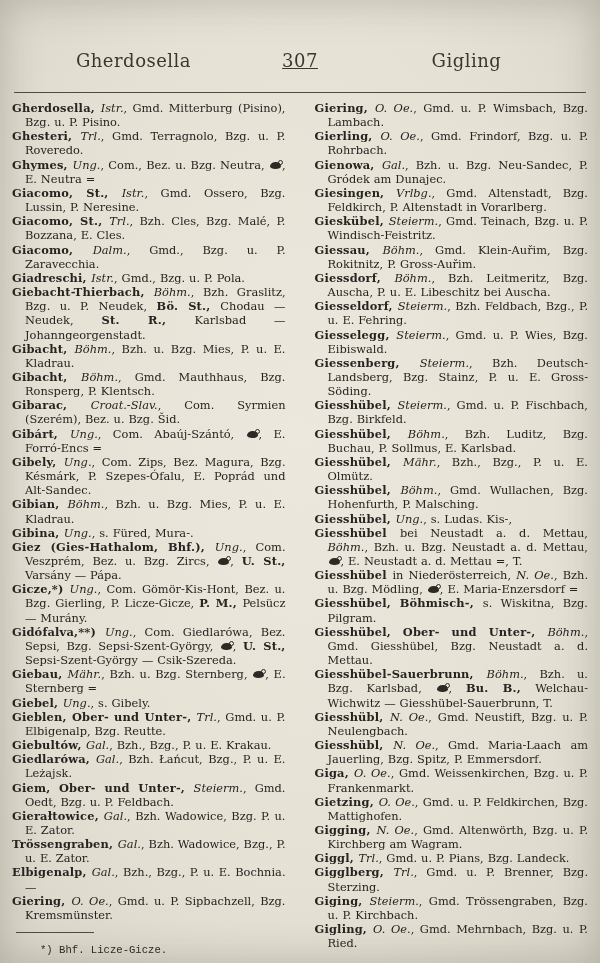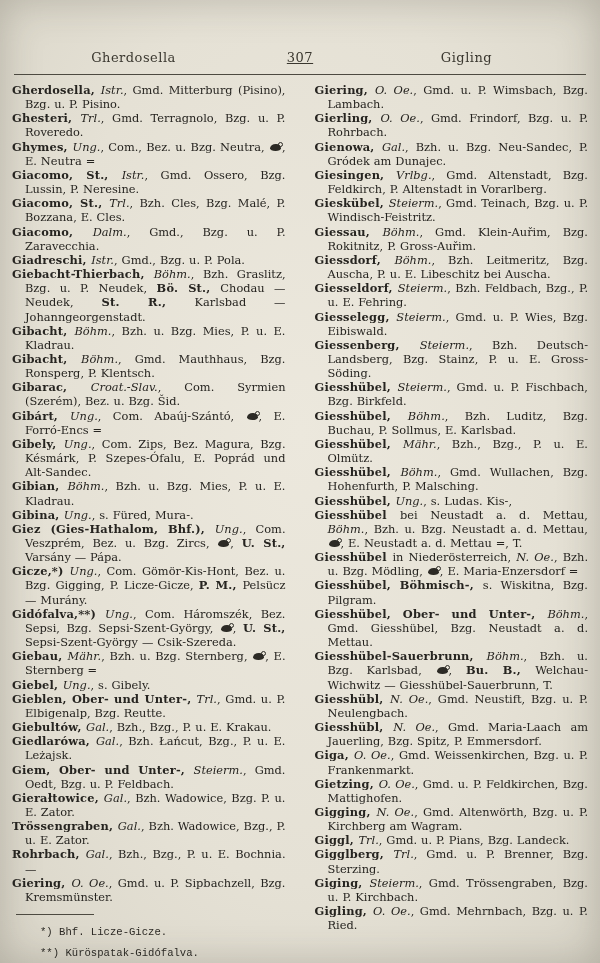--- a/index.html
+++ b/index.html
@@ -11,22 +11,22 @@
     background-image:radial-gradient(ellipse at 50% 45%, #ece8dd 0%, #e5e1d5 60%, #d9d5c8 100%);
     box-shadow:inset 0 0 40px rgba(60,55,45,.25);
     color:#262420;
     font-family:"DejaVu Serif","Liberation Serif",serif;
     overflow:hidden;
     box-sizing:border-box;
     padding:50px 12px 0 12px;
   }
   .running-head{
     display:flex;align-items:center;
-    font-size:13px;letter-spacing:.5px;color:#3a372f;
-    margin-bottom:9px;
+    font-size:18px;letter-spacing:.5px;color:#3a372f;
+    margin-bottom:21px;
   }
   .running-head .side{flex:1;text-align:center;}
   .running-head .folio{width:90px;text-align:center;text-decoration:underline;}
   .head-rule{border:none;border-top:1.3px solid #4d4a41;margin:0 2px 8px 2px;}
   .columns{display:flex;gap:29px;}
   .col{flex:1;min-width:0;}
   .entry{
     font-size:11.4px;
     line-height:14.15px;
     text-align:justify;
@@ -78,31 +78,31 @@
         <div class="entry"><span class="b">Giadreschi, </span><span class="i">Istr.</span><span>, Gmd., Bzg. u. P. Pola.</span></div>
         <div class="entry"><span class="b">Giebacht-Thierbach, </span><span class="i">Böhm.</span><span>, Bzh. Graslitz, Bzg. u. P. Neudek, </span><span class="b">Bö. St., </span><span>Chodau — Neudek, </span><span class="b">St. R., </span><span>Karlsbad — Johanngeorgenstadt.</span></div>
         <div class="entry"><span class="b">Gibacht, </span><span class="i">Böhm.</span><span>, Bzh. u. Bzg. Mies, P. u. E. Kladrau.</span></div>
         <div class="entry"><span class="b">Gibacht, </span><span class="i">Böhm.</span><span>, Gmd. Mauthhaus, Bzg. Ronsperg, P. Klentsch.</span></div>
         <div class="entry"><span class="b">Gibarac, </span><span class="i">Croat.-Slav.</span><span>, Com. Syrmien (Szerém), Bez. u. Bzg. Šid.</span></div>
         <div class="entry"><span class="b">Gibárt, </span><span class="i">Ung.</span><span>, Com. Abaúj-Szántó, </span><span class="posthorn" title="telegraph-posthorn-symbol"></span><span>, E. Forró-Encs =</span></div>
         <div class="entry"><span class="b">Gibely, </span><span class="i">Ung.</span><span>, Com. Zips, Bez. Magura, Bzg. Késmárk, P. Szepes-Ófalu, E. Poprád und Alt-Sandec.</span></div>
         <div class="entry"><span class="b">Gibian, </span><span class="i">Böhm.</span><span>, Bzh. u. Bzg. Mies, P. u. E. Kladrau.</span></div>
         <div class="entry"><span class="b">Gibina, </span><span class="i">Ung.</span><span>, s. Füred, Mura-.</span></div>
         <div class="entry"><span class="b">Giez (Gies-Hathalom, Bhf.), </span><span class="i">Ung.</span><span>, Com. Veszprém, Bez. u. Bzg. Zircs, </span><span class="posthorn" title="telegraph-posthorn-symbol"></span><span>, </span><span class="b">U. St., </span><span>Varsány — Pápa.</span></div>
-        <div class="entry"><span class="b">Gicze,*) </span><span class="i">Ung.</span><span>, Com. Gömör-Kis-Hont, Bez. u. Bzg. Gigging, P. Licze-Gicze, </span><span class="b">P. M., </span><span>Pelsücz — Murány.</span></div>
-        <div class="entry"><span class="b">Gidófalva,**) </span><span class="i">Ung.</span><span>, Com. Háromszék, Bez. Sepsi, Bzg. Sepsi-Szent-György, </span><span class="posthorn" title="telegraph-posthorn-symbol"></span><span>, </span><span class="b">U. St., </span><span>Sepsi-Szent-György — Csik-Szereda.</span></div>
+        <div class="entry"><span class="b">Gicze,*) </span><span class="i">Ung.</span><span>, Com. Gömör-Kis-Hont, Bez. u. Bzg. Gierling, P. Licze-Gicze, </span><span class="b">P. M., </span><span>Pelsücz — Murány.</span></div>
+        <div class="entry"><span class="b">Gidófalva,**) </span><span class="i">Ung.</span><span>, Com. Giedlarówa, Bez. Sepsi, Bzg. Sepsi-Szent-György, </span><span class="posthorn" title="telegraph-posthorn-symbol"></span><span>, </span><span class="b">U. St., </span><span>Sepsi-Szent-György — Csik-Szereda.</span></div>
         <div class="entry"><span class="b">Giebau, </span><span class="i">Mähr.</span><span>, Bzh. u. Bzg. Sternberg, </span><span class="posthorn" title="telegraph-posthorn-symbol"></span><span>, E. Sternberg =</span></div>
         <div class="entry"><span class="b">Giebel, </span><span class="i">Ung.</span><span>, s. Gibely.</span></div>
         <div class="entry"><span class="b">Gieblen, Ober- und Unter-, </span><span class="i">Trl.</span><span>, Gmd. u. P. Elbigenalp, Bzg. Reutte.</span></div>
         <div class="entry"><span class="b">Giebultów, </span><span class="i">Gal.</span><span>, Bzh., Bzg., P. u. E. Krakau.</span></div>
         <div class="entry"><span class="b">Giedlarówa, </span><span class="i">Gal.</span><span>, Bzh. Łańcut, Bzg., P. u. E. Leżajsk.</span></div>
         <div class="entry"><span class="b">Giem, Ober- und Unter-, </span><span class="i">Steierm.</span><span>, Gmd. Oedt, Bzg. u. P. Feldbach.</span></div>
         <div class="entry"><span class="b">Gierałtowice, </span><span class="i">Gal.</span><span>, Bzh. Wadowice, Bzg. P. u. E. Zator.</span></div>
         <div class="entry"><span class="b">Trössengraben, </span><span class="i">Gal.</span><span>, Bzh. Wadowice, Bzg., P. u. E. Zator.</span></div>
-        <div class="entry"><span class="b">Rohrbach, </span><span class="i">Gal.</span><span>, Bzh., Bzg., P. u. E. Bochnia. —</span></div>
+        <div class="entry"><span class="b">Elbigenalp, </span><span class="i">Gal.</span><span>, Bzh., Bzg., P. u. E. Bochnia. —</span></div>
         <div class="entry"><span class="b">Giering, </span><span class="i">O. Oe.</span><span>, Gmd. u. P. Sipbachzell, Bzg. Kremsmünster.</span></div>
     <div class="footnote-block">
       <hr class="fn-rule">
       <div class="footnote">*) Bhf. Licze-Gicze.</div>
       <div class="footnote">**) Küröspatak-Gidófalva.</div>
     </div>
   </div>
     <div class="col" id="col-right">
 
     <div class="entry"><span class="b">Giering, </span><span class="i">O. Oe.</span><span>, Gmd. u. P. Wimsbach, Bzg. Lambach.</span></div>

